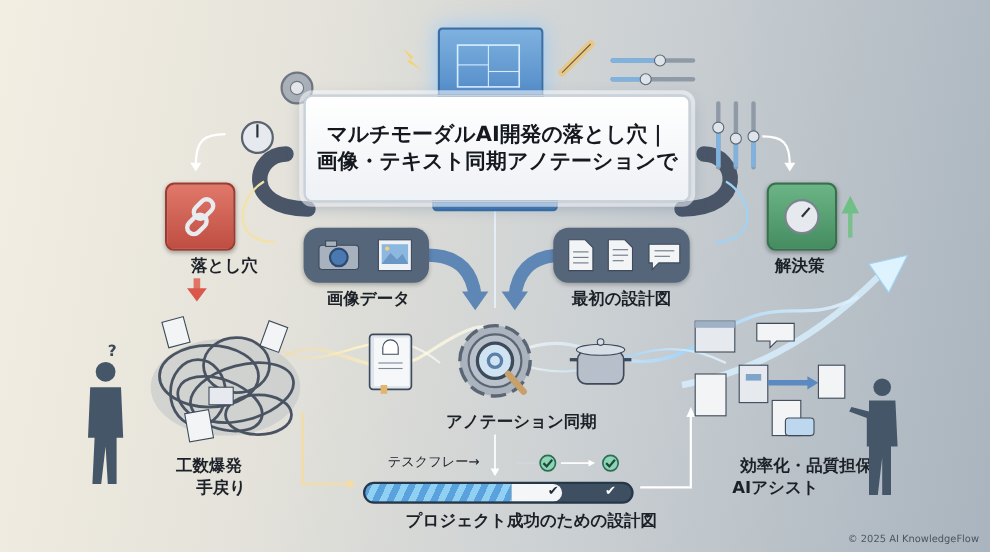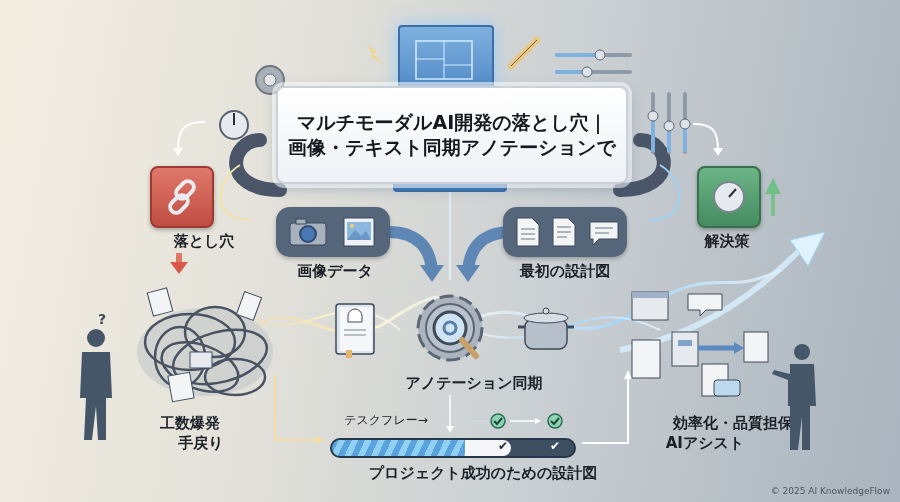--- a/index.html
+++ b/index.html
@@ -279,21 +279,21 @@
   <rect x="86" y="92" width="26" height="16" rx="3" fill="#bcd7ee" stroke="#3e4a5a"></rect>
 </svg>
 <div class="label" style="left:668px;top:414px;width:130px;">効率化・品質担保</div>
 <div class="label" style="left:640px;top:434px;width:130px;text-align:center;">AIアシスト</div>
 
 <svg width="70" height="140" style="left:762px;top:340px;">
   <circle cx="40" cy="12" r="8" fill="#465669"></circle>
   <path d="M28 24 H52 L54 66 H48 L48 110 H40 L40 76 L36 110 H28 L28 66 H26 L26 40 L10 34 L12 30 L28 34 Z" fill="#465669"></path>
 </svg>
 
-<div class="label" style="left:336px;top:413px;width:100px;text-align:center;font-size:12px;font-weight:normal;">テスクフレー→</div>
+<div class="label" style="left:336px;top:413px;width:100px;text-align:right;font-size:12px;font-weight:normal;">テスクフレー→</div>
 <svg width="16" height="16" style="left:490px;top:413px;">
   <circle cx="8" cy="8" r="7" fill="#8fd4b4" stroke="#2b6d55" stroke-width="1.5"></circle>
   <polyline points="4,8 7,11 12,5" stroke="#1d4a3a" stroke-width="2" fill="none"></polyline>
 </svg>
 <svg width="16" height="16" style="left:547px;top:413px;">
   <circle cx="8" cy="8" r="7" fill="#8fd4b4" stroke="#2b6d55" stroke-width="1.5"></circle>
   <polyline points="4,8 7,11 12,5" stroke="#1d4a3a" stroke-width="2" fill="none"></polyline>
 </svg>
 
 <div class="progress">

